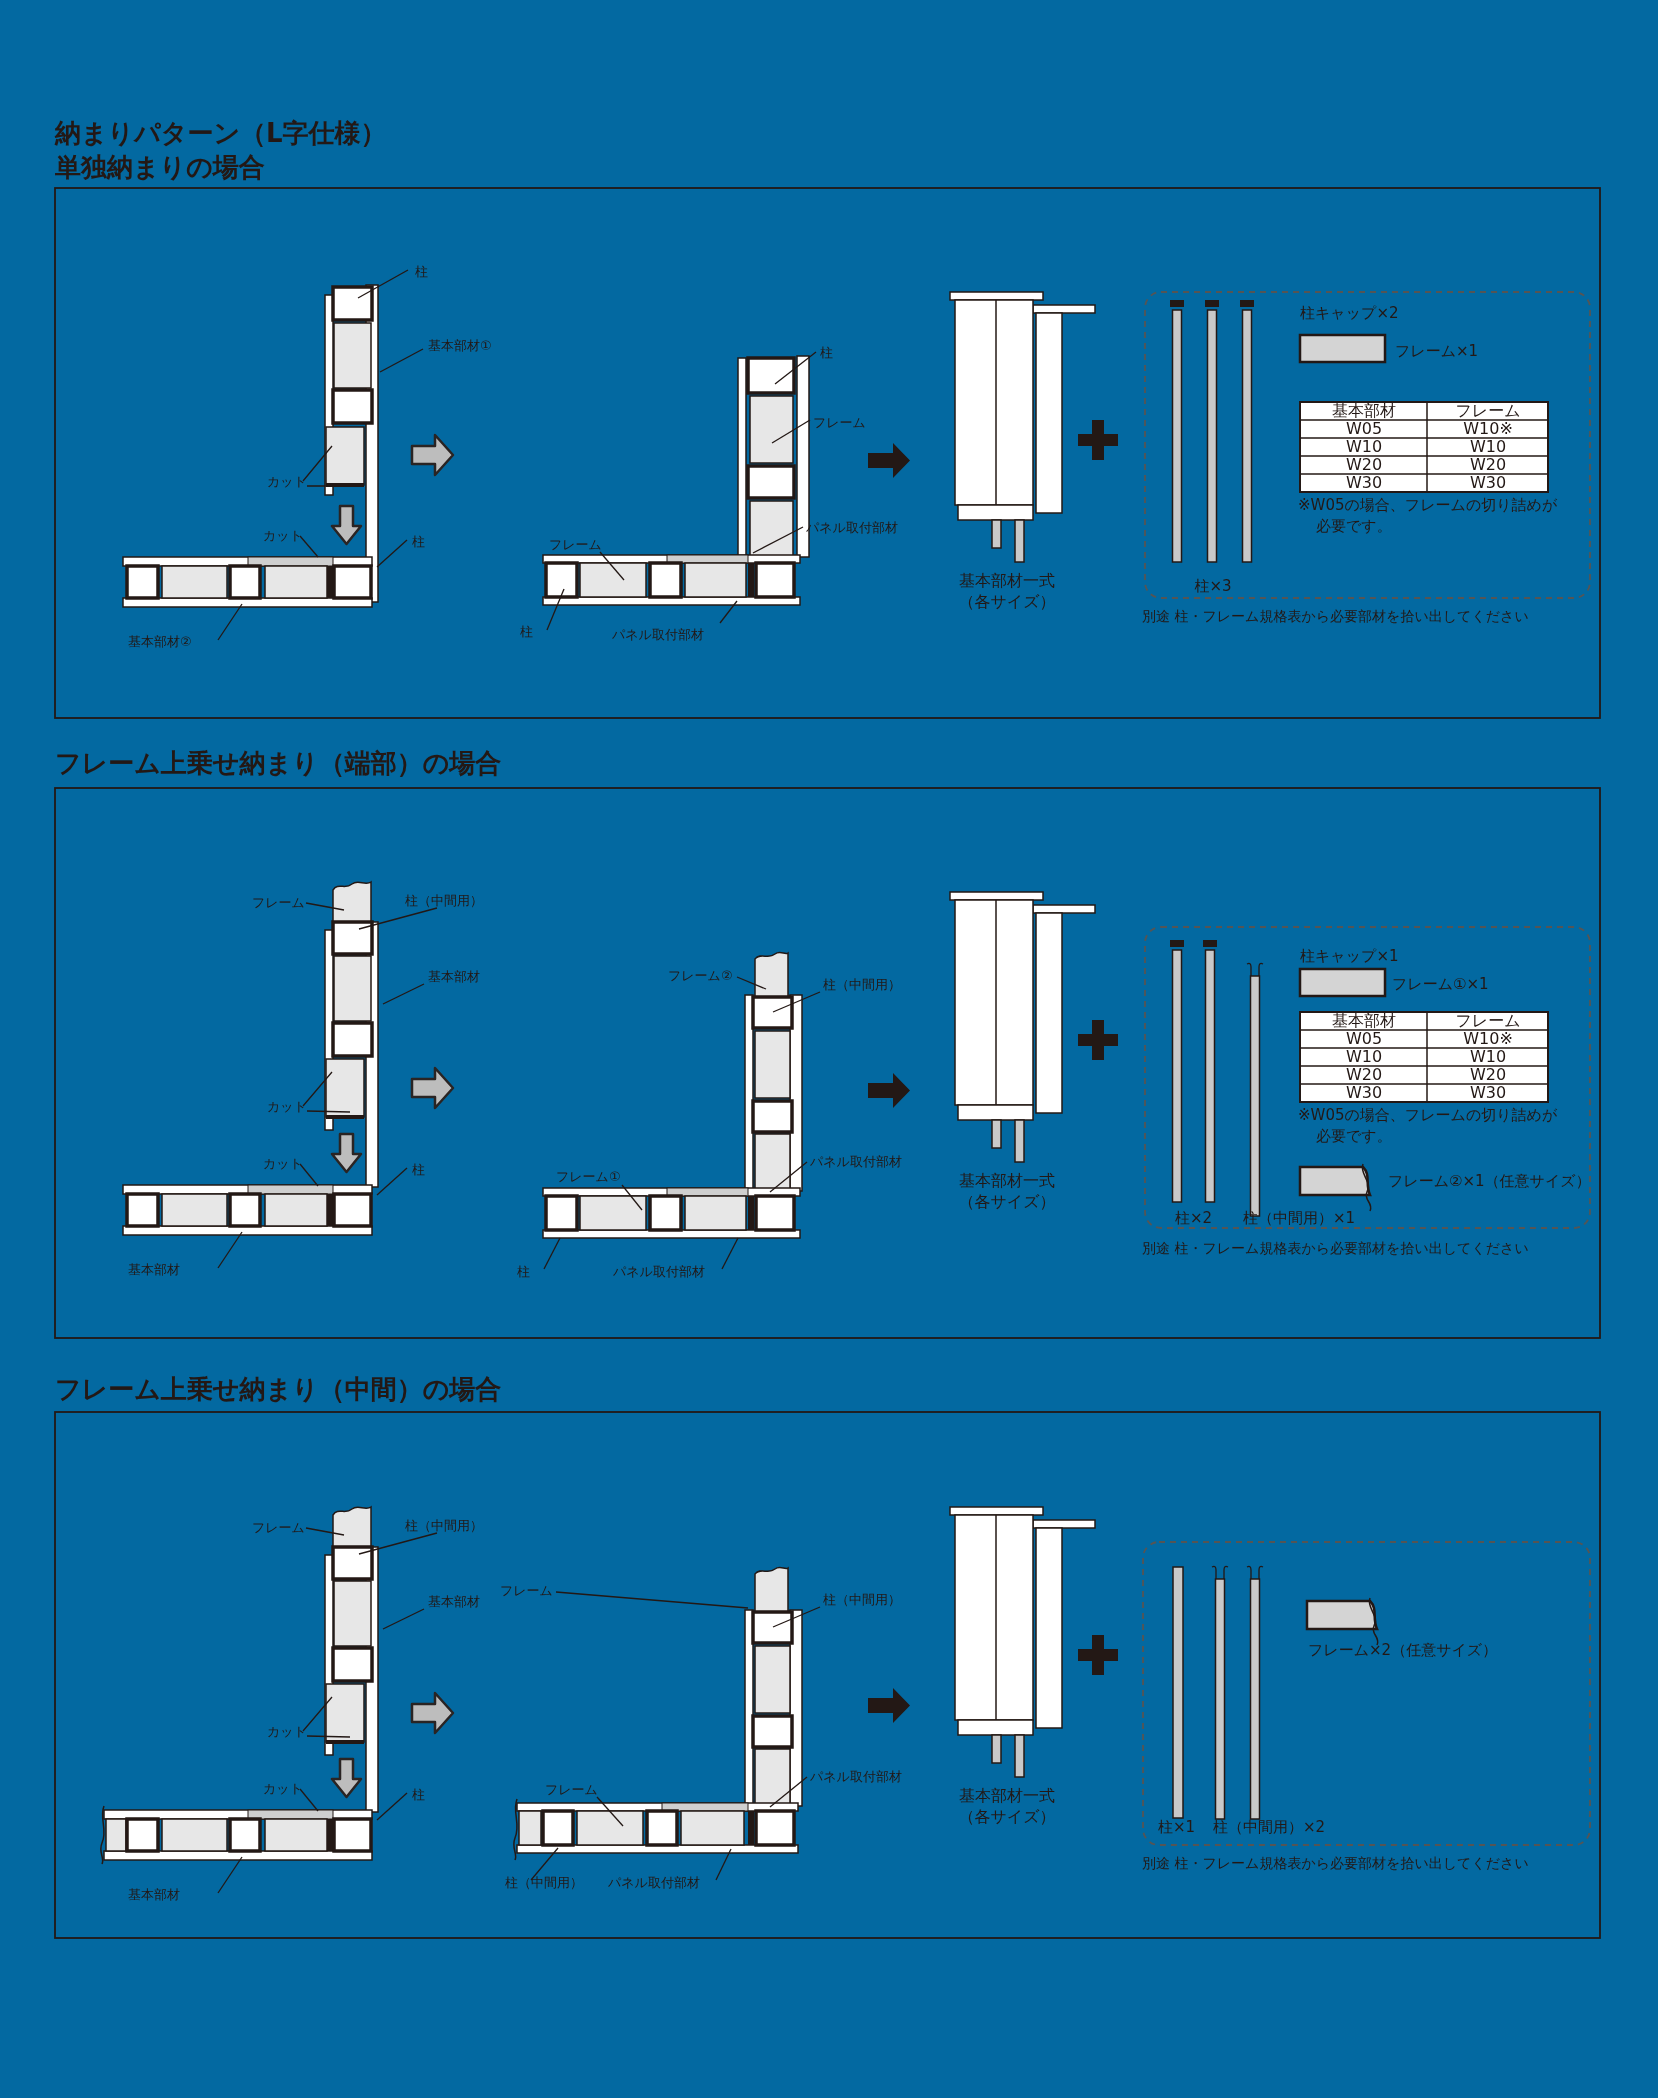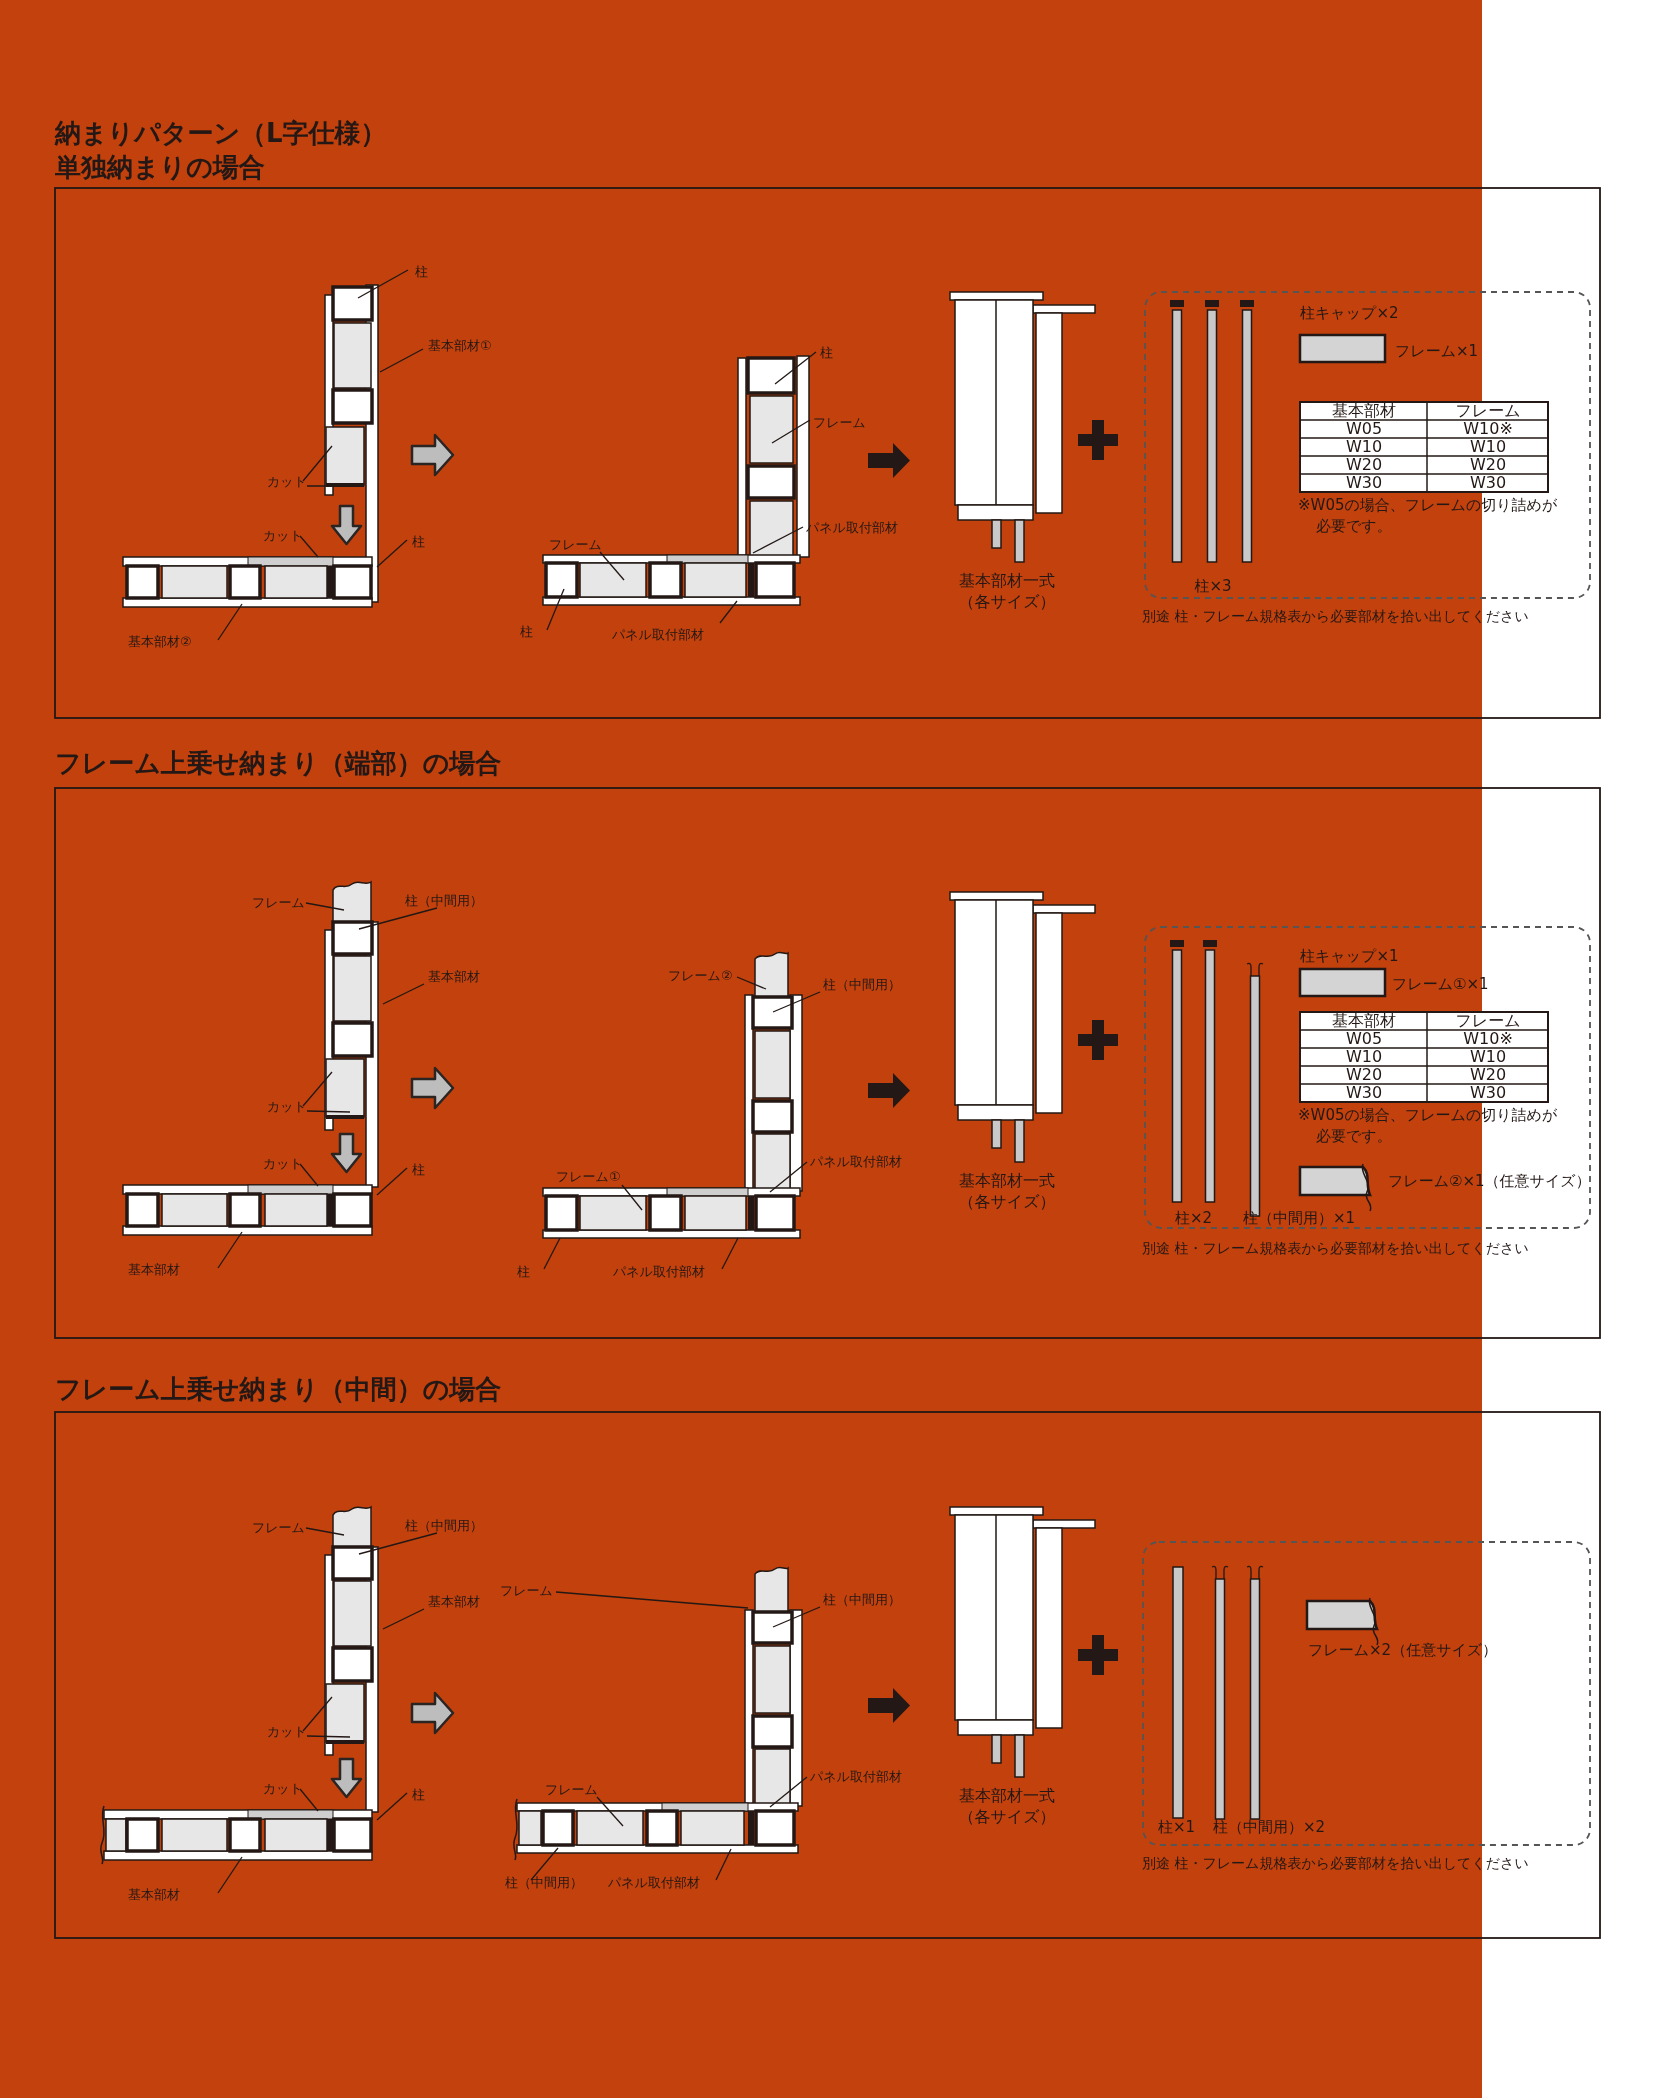--- a/index.html
+++ b/index.html
@@ -1,16 +1,16 @@
 <!DOCTYPE html>
 <html><head>
 <meta charset="utf-8">
 <style>
   html,body{margin:0;padding:0;background:#fff;}
-  .stage{width:1482px;height:2098px;position:relative;background:#c2410c;}
+  .stage{width:1658px;height:2098px;position:relative;background:#0369a1;}
   svg text{font-family:"DejaVu Sans","Liberation Sans",sans-serif;fill:#231815;}
   .h{font-size:26px;font-weight:bold;}
   .lbl{font-size:13px;}
   .plbl{font-size:15px;}
   .tbl{font-size:16px;text-anchor:middle;}
   .cap{font-size:16px;text-anchor:middle;}
   .fn{font-size:14px;}
   .mid{text-anchor:middle;}
   .panel{fill:none;stroke:#231815;stroke-width:1.8;}
   .dash{fill:none;stroke:#555;stroke-width:1.8;stroke-dasharray:6 5;}

